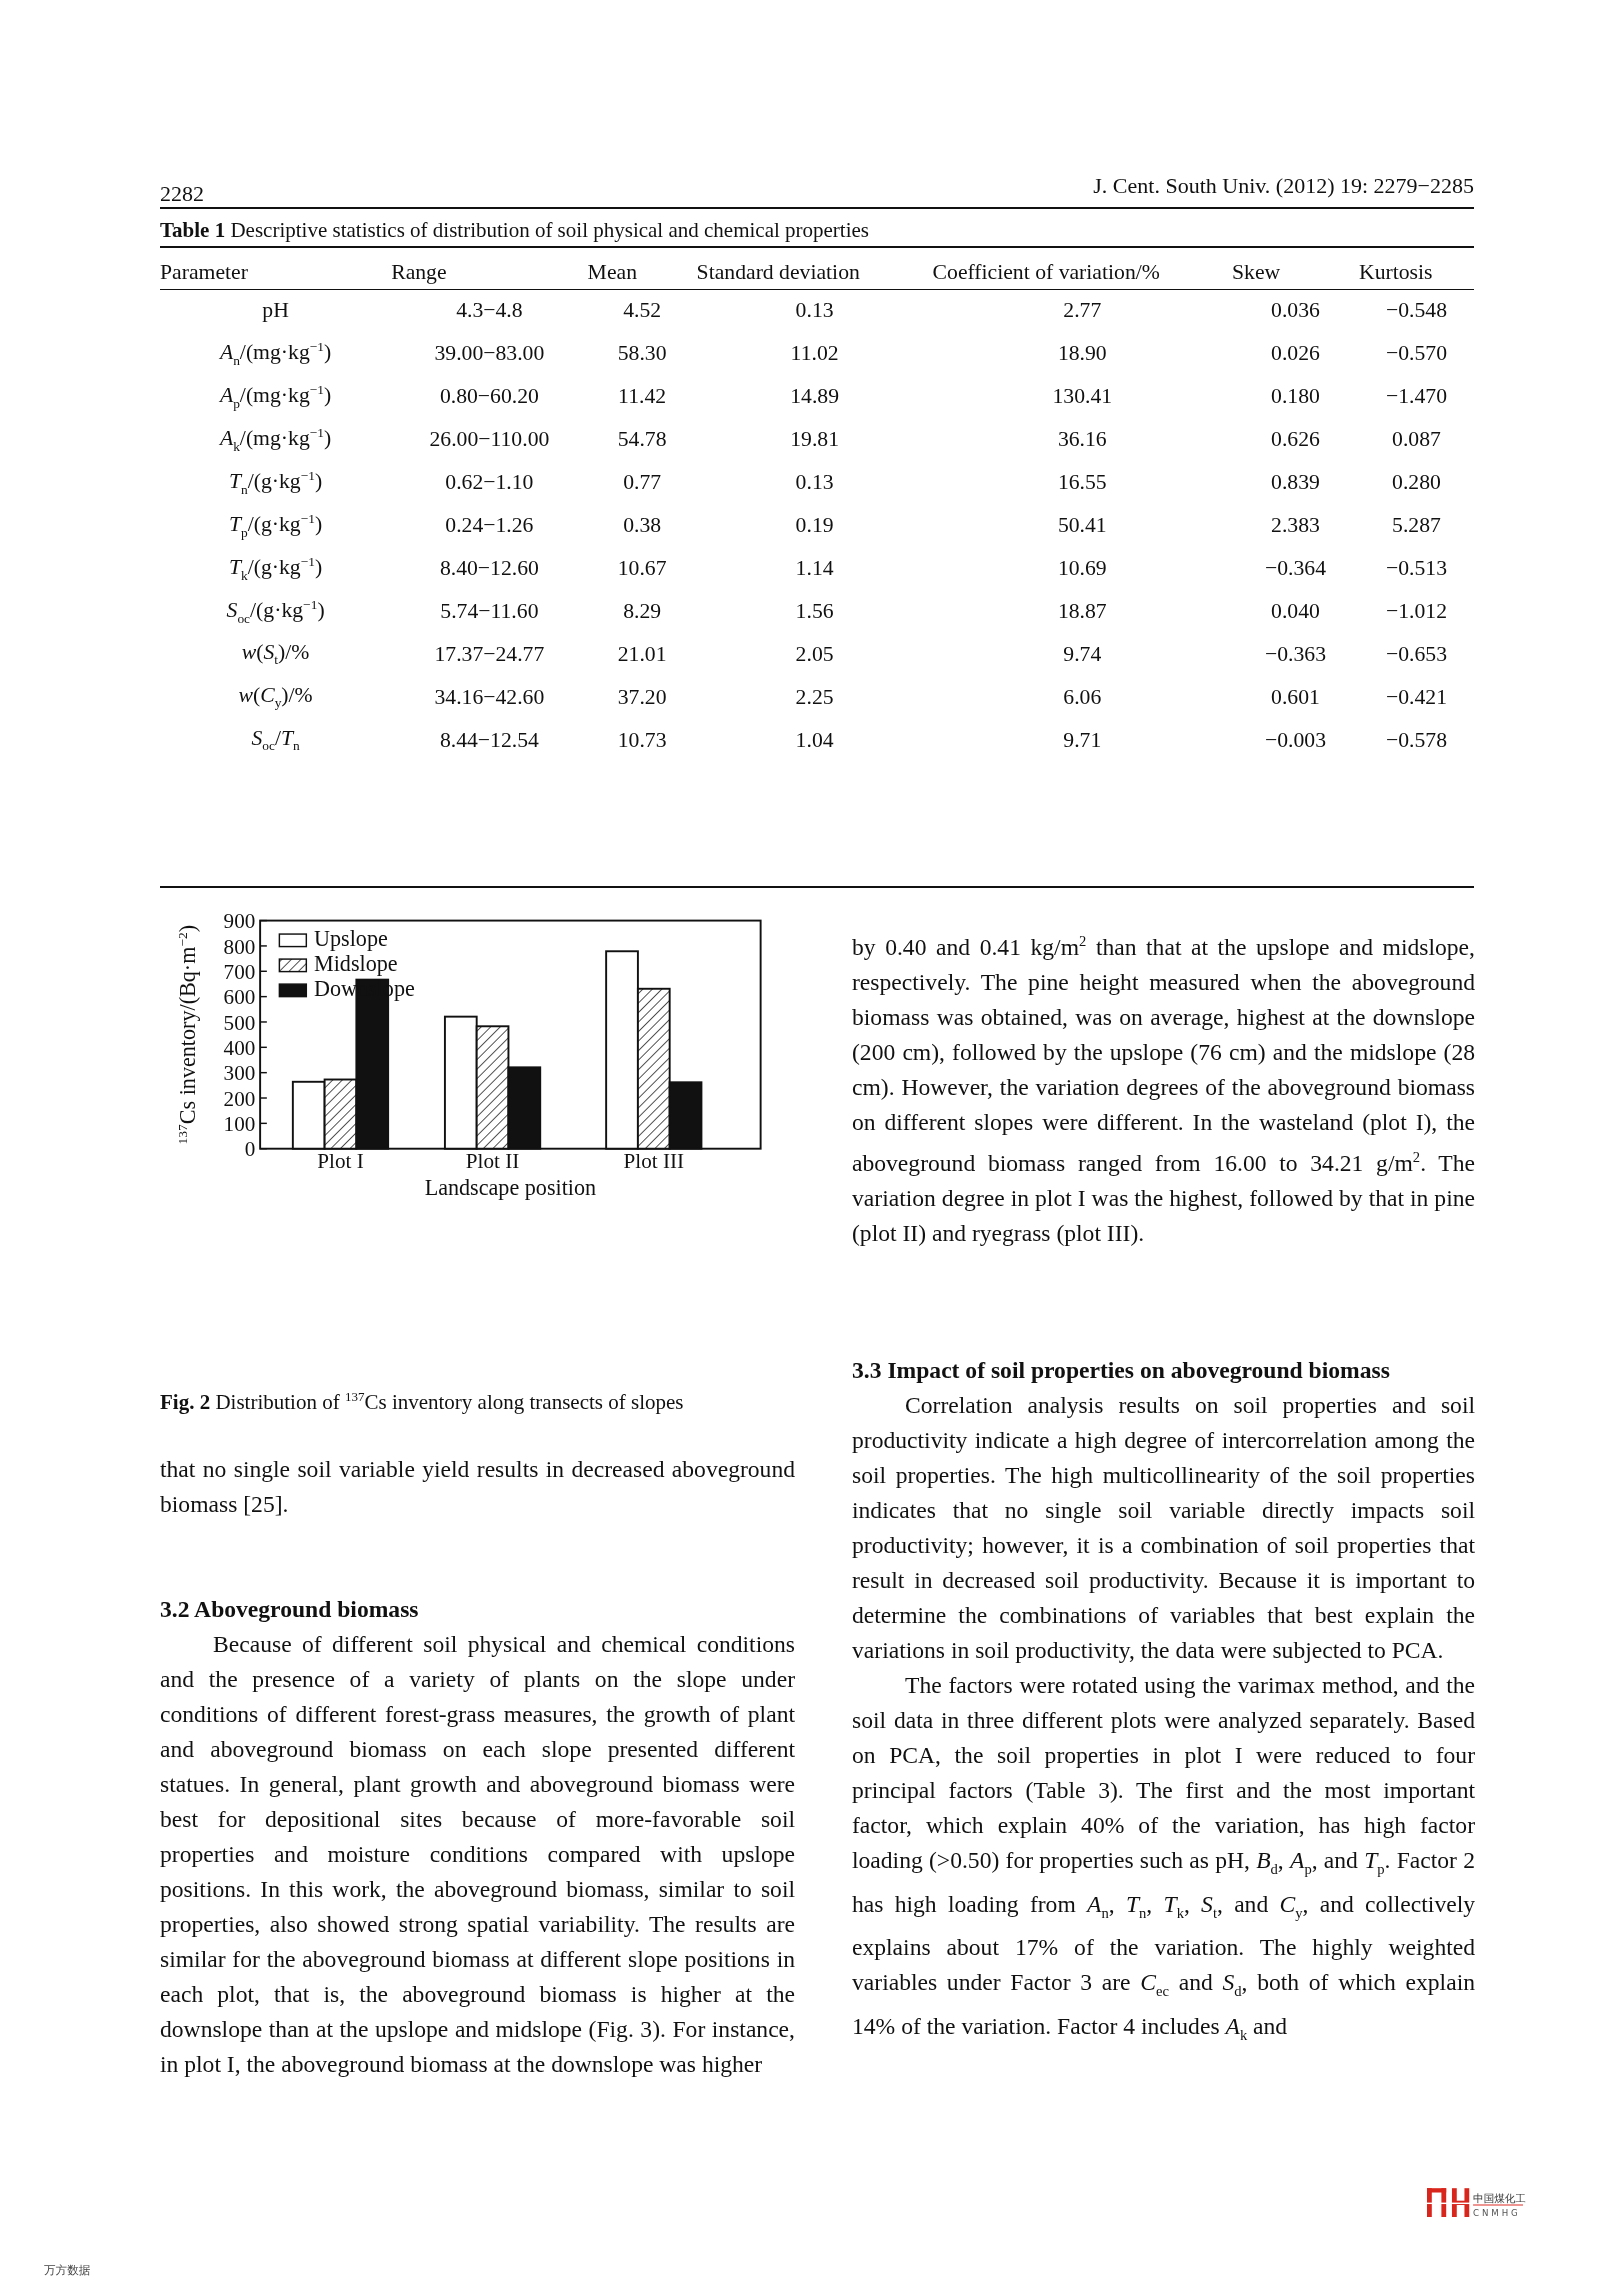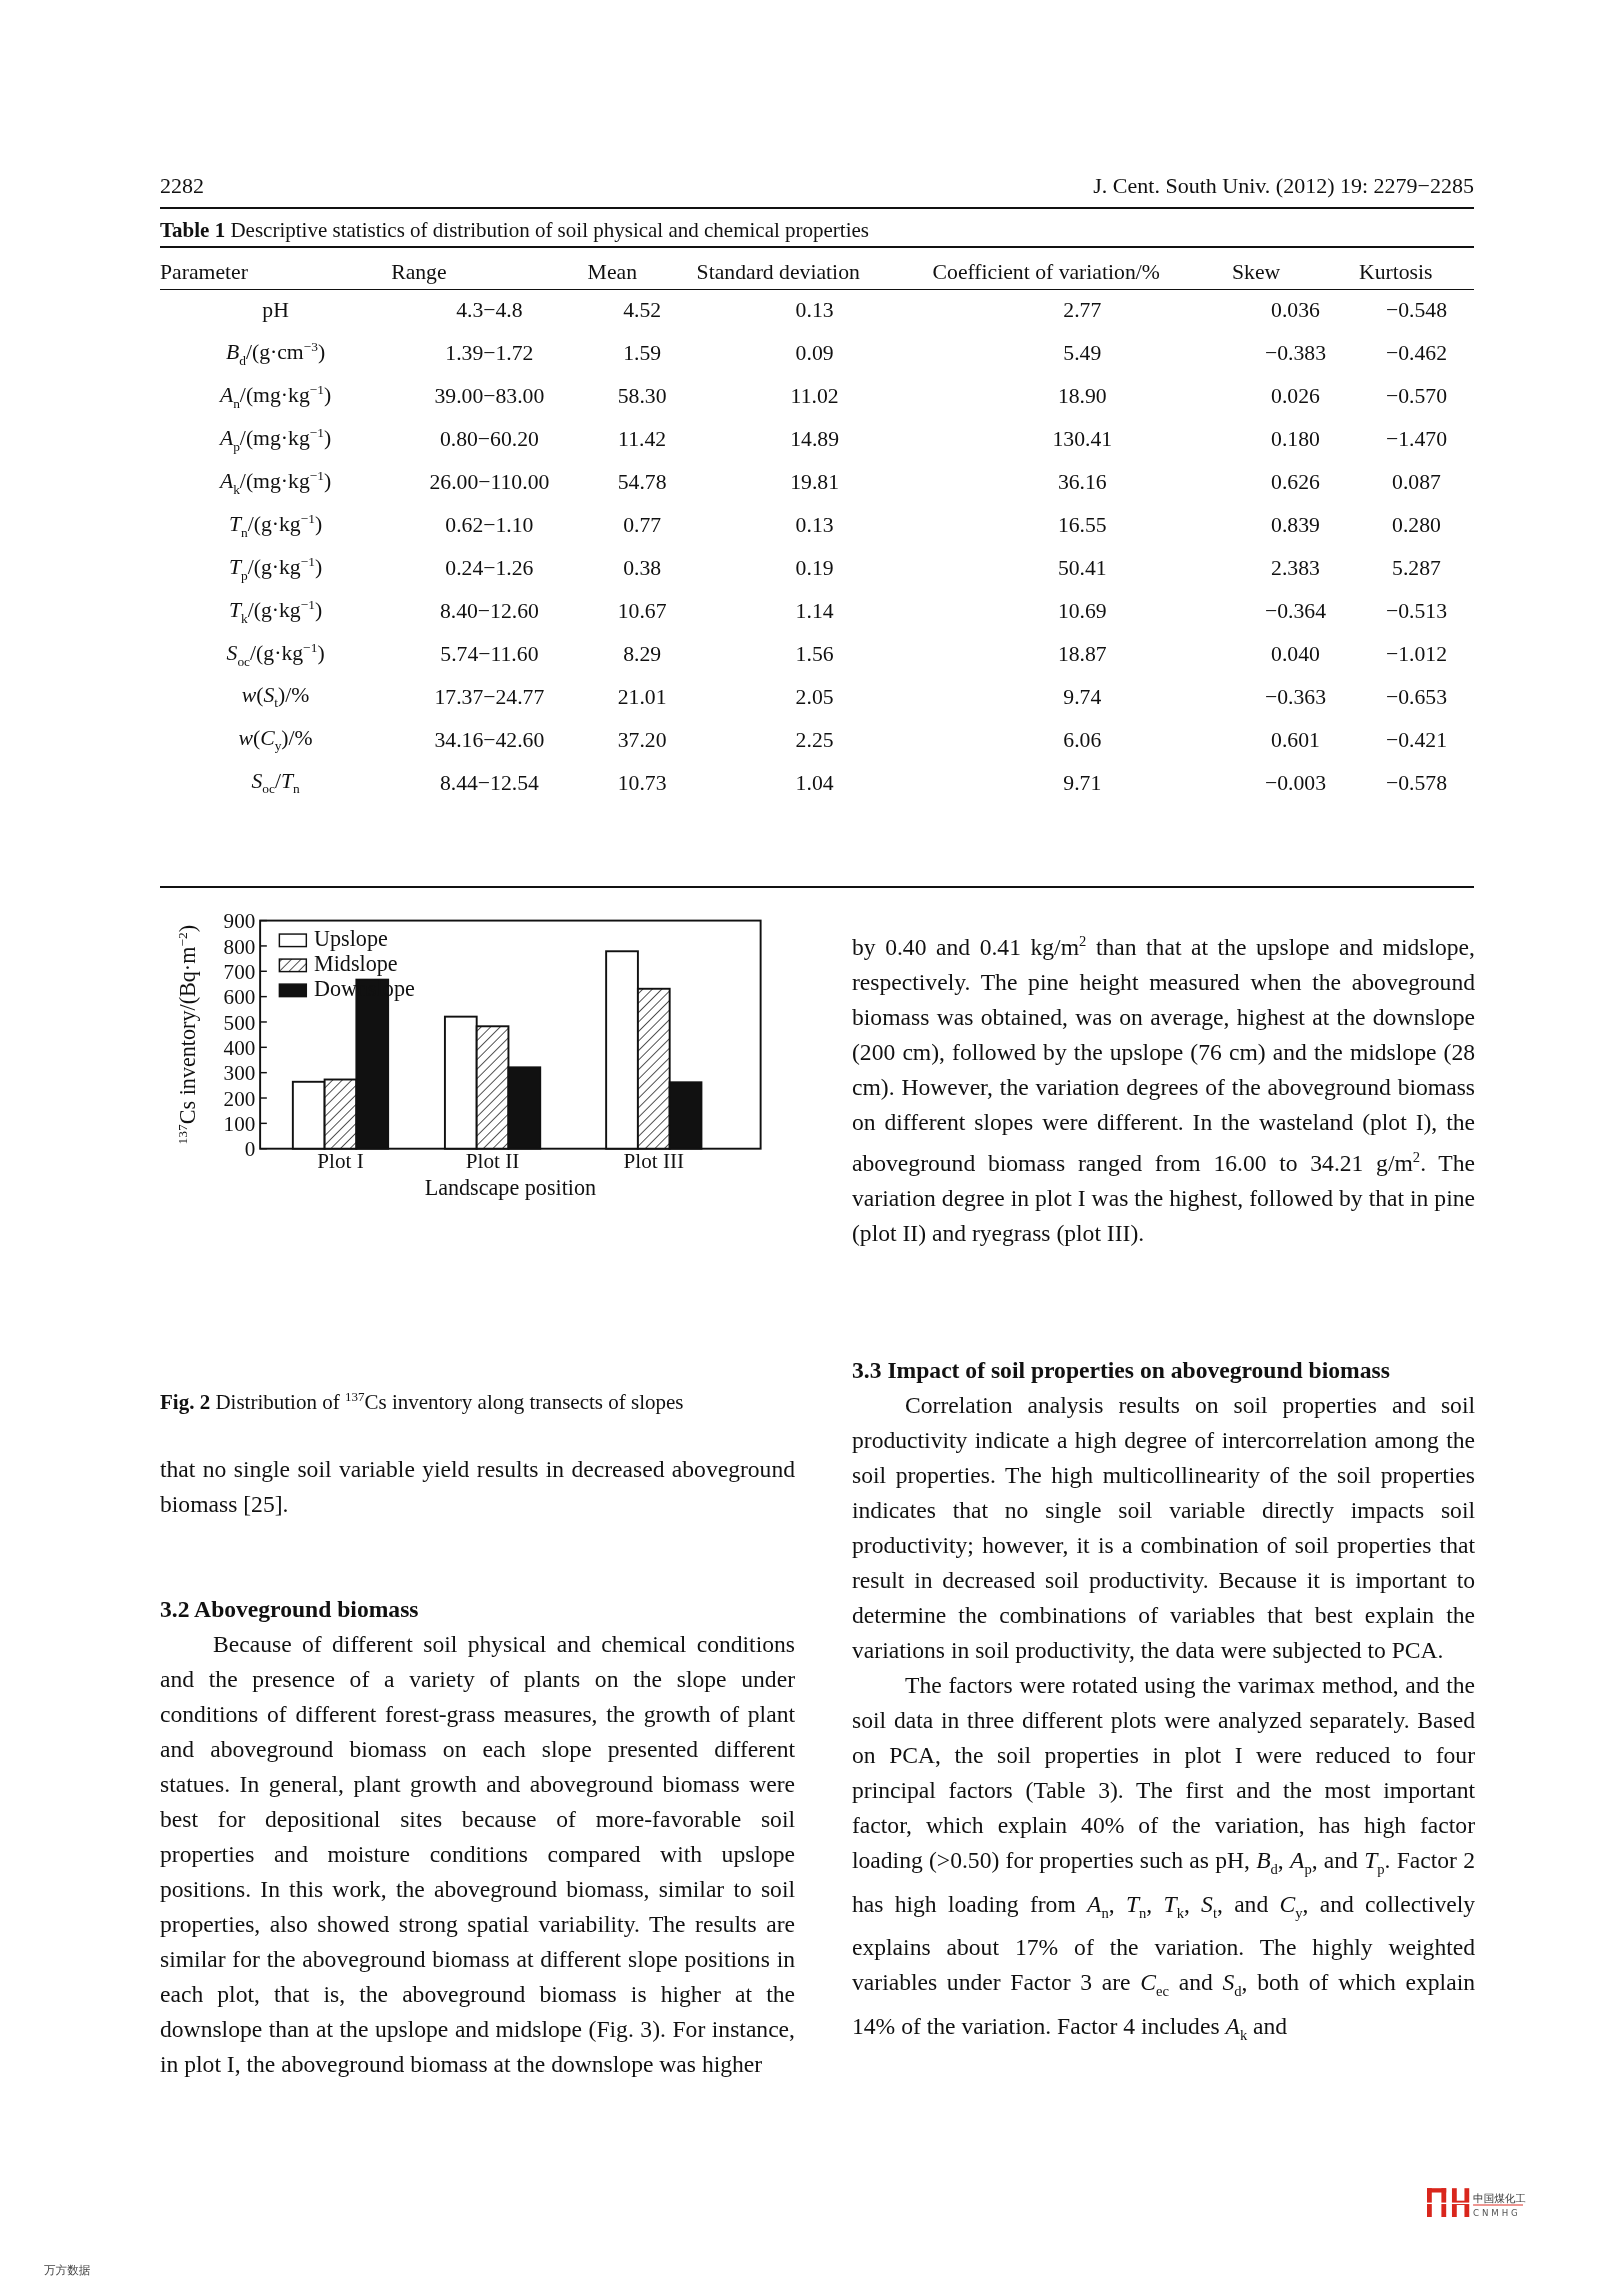--- a/index.html
+++ b/index.html
@@ -1,20 +1,20 @@
 <!DOCTYPE html>
 <html style="font-size:7.7px"><head>
 <meta charset="utf-8">
 <style>
   html, body { margin: 0; padding: 0; background: #ffffff; }
   body { width: 1620px; height: 2284px; position: relative; overflow: hidden;
          font-family: "Liberation Serif", "DejaVu Serif", serif; color: #111; }
   .abs { position: absolute; }
   .running-head { left: 160px; top: 173px; width: 1314px; height: 34px; font-size: 22px; }
-  .running-head .page-no { position: absolute; left: 0; top: 0; }
+  .running-head .page-no { position: absolute; left: 0; top: 8px; }
   .running-head .journal { position: absolute; right: 0; top: 0; }
   .rule { position: absolute; background: #111; }
   .table-caption { left: 160px; top: 218px; font-size: 21px; white-space: nowrap; }
   .table-caption b { font-weight: bold; }
   table.stats { position: absolute; left: 160px; top: 255px; width: 1314px; border-collapse: collapse;
                 font-size: 21.7px; }
   table.stats th { font-weight: normal; height: 34px; padding: 0; text-align: left; }
   table.stats td { height: 43px; padding: 0; text-align: center; }
   table.stats .c-param { width: 193px; }
   table.stats .c-range { width: 164px; }
@@ -65,29 +65,20 @@
   </thead>
   <tbody id="tbody">
       <tr>
         <td>pH</td>
         <td>4.3−4.8</td>
         <td>4.52</td>
         <td>0.13</td>
         <td>2.77</td>
         <td>0.036</td>
         <td>−0.548</td>
-      </tr>
-      <tr>
-        <td><i>B</i><sub>d</sub>/(g·cm<sup>−3</sup>)</td>
-        <td>1.39−1.72</td>
-        <td>1.59</td>
-        <td>0.09</td>
-        <td>5.49</td>
-        <td>−0.383</td>
-        <td>−0.462</td>
       </tr>
       <tr>
         <td><i>A</i><sub>n</sub>/(mg·kg<sup>−1</sup>)</td>
         <td>39.00−83.00</td>
         <td>58.30</td>
         <td>11.02</td>
         <td>18.90</td>
         <td>0.026</td>
         <td>−0.570</td>
       </tr>

